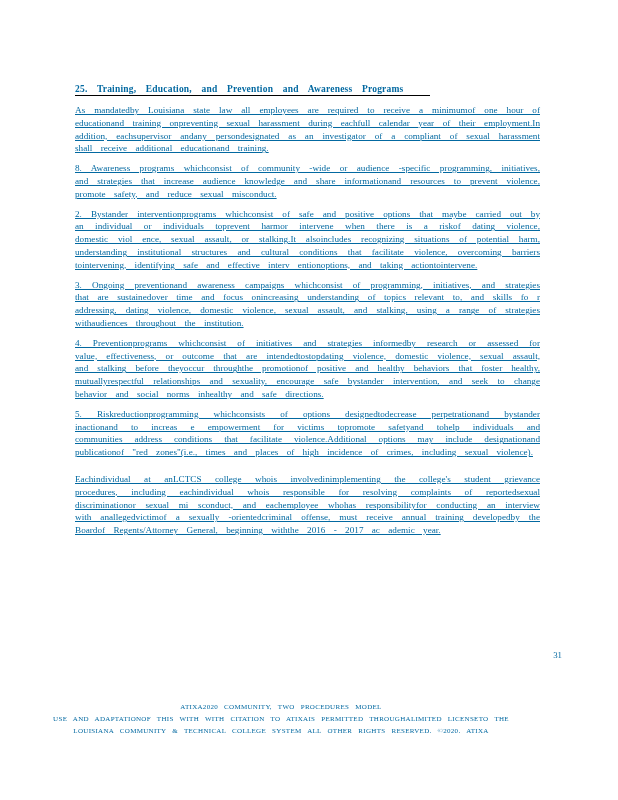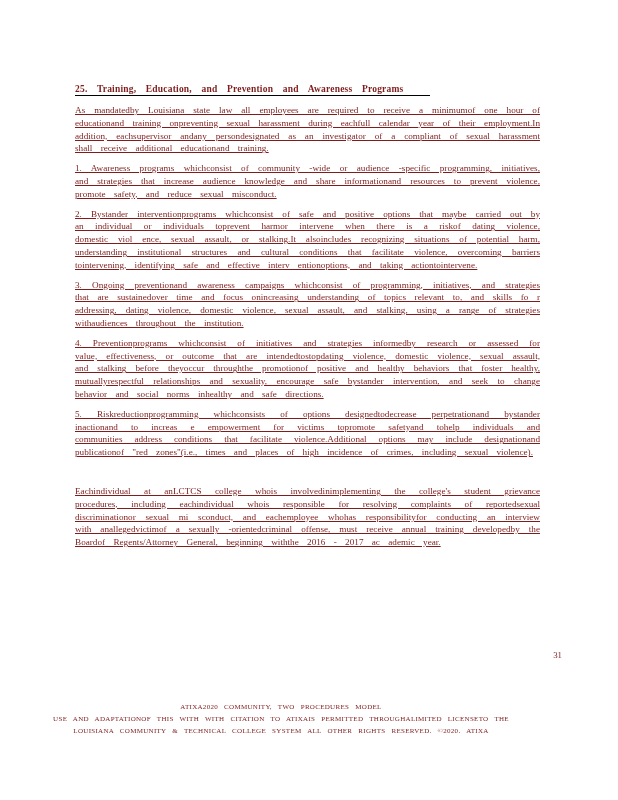--- a/index.html
+++ b/index.html
@@ -7,21 +7,21 @@
     padding: 0;
     background: #ffffff;
   }
   .page {
     position: relative;
     width: 562px;
     height: 800px;
     background: #ffffff;
     overflow: hidden;
     font-family: "Liberation Serif", "DejaVu Serif", serif;
-    color: #7f1d1d;
+    color: #0369a1;
   }
   .content {
     position: absolute;
     top: 84px;
     left: 75px;
     width: 465px;
   }
   .heading {
     font-size: 9.5px;
     font-weight: bold;
@@ -37,21 +37,21 @@
   }
   .para {
     font-size: 9.2px;
     line-height: 12.8px;
     margin: 0 0 7px 0;
     text-align: justify;
     word-spacing: 6px;
     text-decoration: underline;
   }
   .para.last-para {
-    margin-top: 26px;
+    margin-top: 14px;
   }
   .page-number {
     position: absolute;
     top: 650px;
     left: 0;
     width: 100%;
     text-align: right;
     font-size: 8.8px;
   }
   .footer {
@@ -70,21 +70,21 @@
   }
 </style>
 </head>
 <body>
 
 <div class="page">
   <div class="content">
     <h2 class="heading"><span class="heading-text">25. Training, Education, and Prevention and Awareness Programs</span></h2>
 
     <p class="para">As mandatedby Louisiana state law all employees are required to receive a minimumof one hour of educationand training onpreventing sexual harassment during eachfull calendar year of their employment.In addition, eachsupervisor andany persondesignated as an investigator of a compliant of sexual harassment shall receive additional educationand training.</p>
-    <p class="para">1. Awareness programs whichconsist of community -wide or audience -specific programming, initiatives, and strategies that increase audience knowledge and share informationand resources to prevent violence, promote safety, and reduce sexual misconduct.</p>
+    <p class="para">8. Awareness programs whichconsist of community -wide or audience -specific programming, initiatives, and strategies that increase audience knowledge and share informationand resources to prevent violence, promote safety, and reduce sexual misconduct.</p>
     <p class="para">2. Bystander interventionprograms whichconsist of safe and positive options that maybe carried out by an individual or individuals toprevent harmor intervene when there is a riskof dating violence, domestic viol ence, sexual assault, or stalking.It alsoincludes recognizing situations of potential harm, understanding institutional structures and cultural conditions that facilitate violence, overcoming barriers tointervening, identifying safe and effective interv entionoptions, and taking actiontointervene.</p>
     <p class="para">3. Ongoing preventionand awareness campaigns whichconsist of programming, initiatives, and strategies that are sustainedover time and focus onincreasing understanding of topics relevant to, and skills fo r addressing, dating violence, domestic violence, sexual assault, and stalking, using a range of strategies withaudiences throughout the institution.</p>
     <p class="para">4. Preventionprograms whichconsist of initiatives and strategies informedby research or assessed for value, effectiveness, or outcome that are intendedtostopdating violence, domestic violence, sexual assault, and stalking before theyoccur throughthe promotionof positive and healthy behaviors that foster healthy, mutuallyrespectful relationships and sexuality, encourage safe bystander intervention, and seek to change behavior and social norms inhealthy and safe directions.</p>
     <p class="para">5. Riskreductionprogramming whichconsists of options designedtodecrease perpetrationand bystander inactionand to increas e empowerment for victims topromote safetyand tohelp individuals and communities address conditions that facilitate violence.Additional options may include designationand publicationof "red zones"(i.e., times and places of high incidence of crimes, including sexual violence).</p>
     <p class="para last-para">Eachindividual at anLCTCS college whois involvedinimplementing the college's student grievance procedures, including eachindividual whois responsible for resolving complaints of reportedsexual discriminationor sexual mi sconduct, and eachemployee whohas responsibilityfor conducting an interview with anallegedvictimof a sexually -orientedcriminal offense, must receive annual training developedby the Boardof Regents/Attorney General, beginning withthe 2016 - 2017 ac ademic year.</p>
   </div>
 
   <div class="page-number">31</div>
 
   <footer class="footer">

